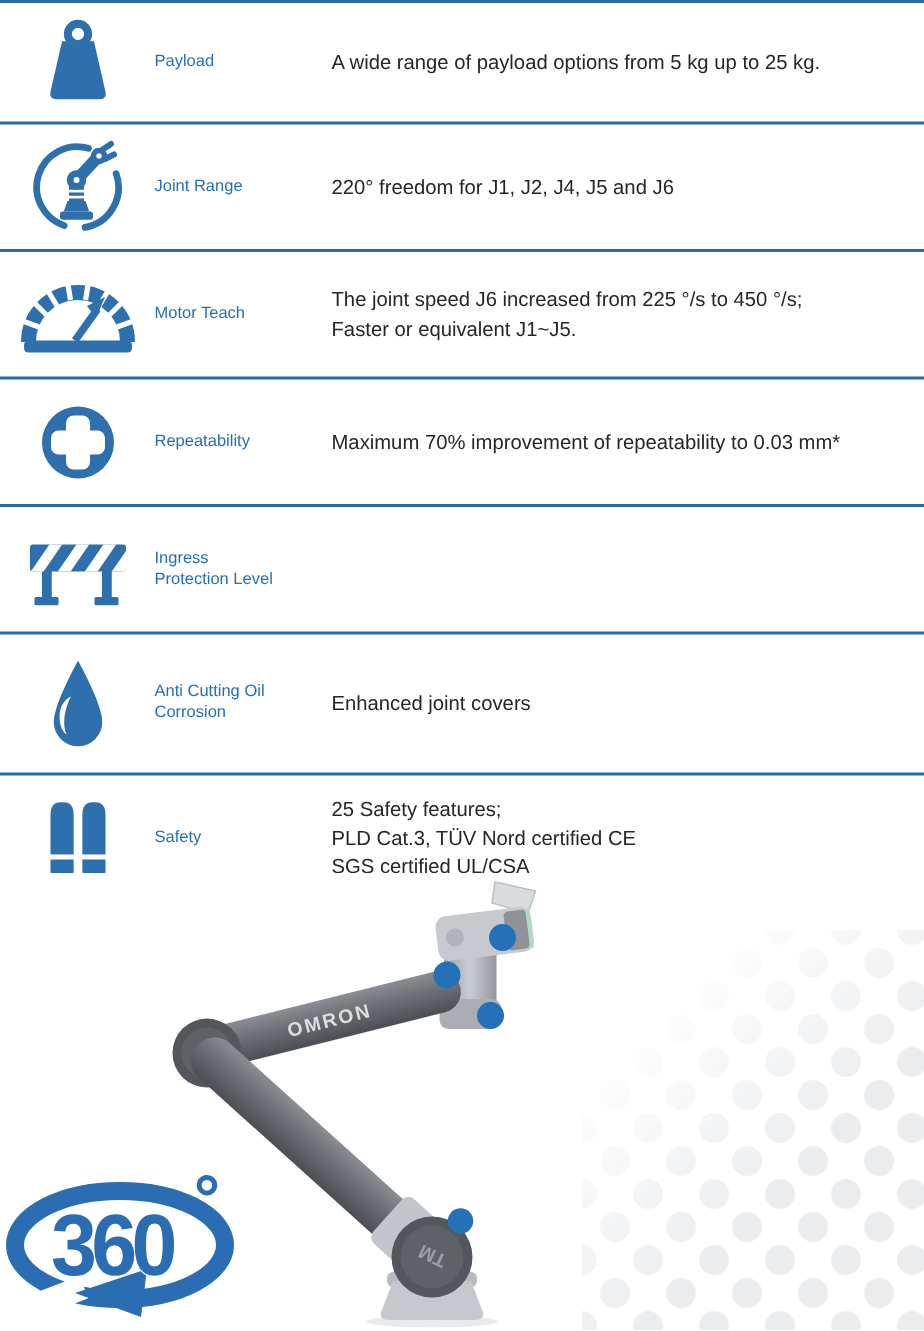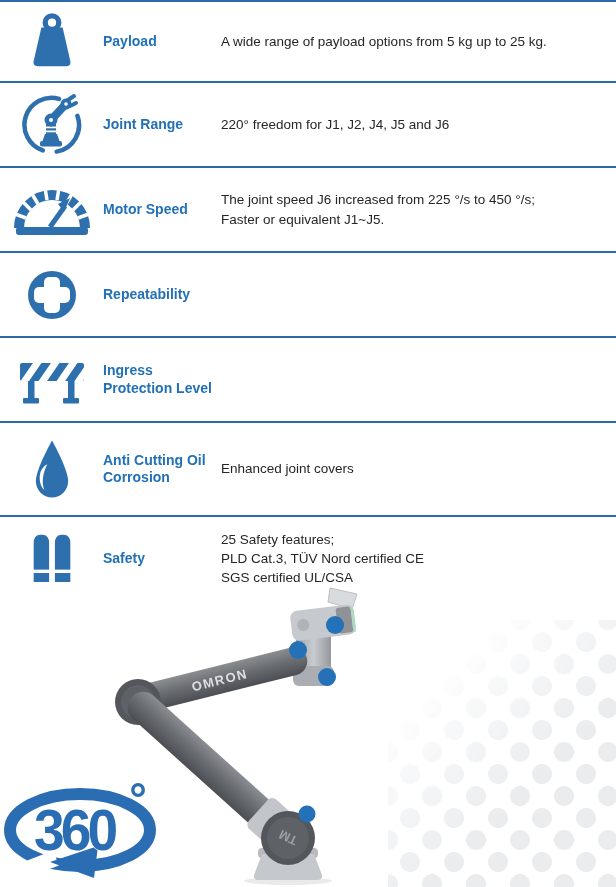--- a/index.html
+++ b/index.html
@@ -10,21 +10,21 @@
   }
   
   .spec-table { border-top:2px solid #2B6BA5; }
   .spec-row {
     display:flex; align-items:center;
     border-bottom:2px solid #2B6BA5;
   }
   .h81{height:81px} .h85{height:85px} .h74{height:94px}
   .icon-cell { flex:0 0 103px; display:flex; justify-content:center; align-items:center; }
   .label-cell {
-    flex:0 0 118px; color:#2270B5; font-weight:bold; font-size:14px;
+    flex:0 0 118px; color:#2270B5; font-weight:normal; font-size:11px;
     line-height:1.25; white-space:pre-line;
   }
   .desc-cell {
     flex:1; color:#262626; font-size:13.5px;
     line-height:1.42; white-space:pre-line;
   }
   
   .hero { position:absolute; left:0; top:582px; width:616px; height:305px; background:#fff; }
   .dots {
     position:absolute; right:0; top:38px; width:228px; height:267px;
@@ -94,34 +94,35 @@
             <line x1="43" y1="19" x2="45" y2="7"></line>
             <line x1="52" y1="23" x2="58" y2="13"></line>
             <line x1="59" y1="29" x2="67" y2="21"></line>
             <line x1="64" y1="37" x2="75" y2="33"></line>
           </g>
           <line x1="36" y1="46" x2="51" y2="25" stroke="#2E6FAD" stroke-width="5"></line>
           <polygon points="56,17 44,23 50,31" fill="#2E6FAD"></polygon>
           <rect x="2" y="46" width="72" height="8" rx="3" fill="#2E6FAD"></rect>
         </svg>
       </div>
-      <div class="label-cell">Motor Speed</div>
+      <div class="label-cell">Motor Teach</div>
       <div class="desc-cell">The joint speed J6 increased from 225 °/s to 450 °/s;
 Faster or equivalent J1~J5.</div>
     </div>
 
     <div class="spec-row h85">
       <div class="icon-cell">
         <svg width="52" height="52" viewBox="0 0 52 52">
           <circle cx="26" cy="26" r="24" fill="#2E6FAD"></circle>
           <rect x="18" y="8" width="16" height="36" rx="5" fill="#fff"></rect>
           <rect x="8" y="18" width="36" height="16" rx="5" fill="#fff"></rect>
         </svg>
       </div>
       <div class="label-cell">Repeatability</div>
+      <div class="desc-cell">Maximum 70% improvement of repeatability to 0.03 mm*</div>
     </div>
 
     <div class="spec-row h85">
       <div class="icon-cell">
         <svg width="68" height="52" viewBox="0 0 68 52">
           <defs>
               <clipPath id="barclip">
                 <rect x="2" y="9" width="64" height="18" rx="2"></rect>
               </clipPath>
             </defs>

